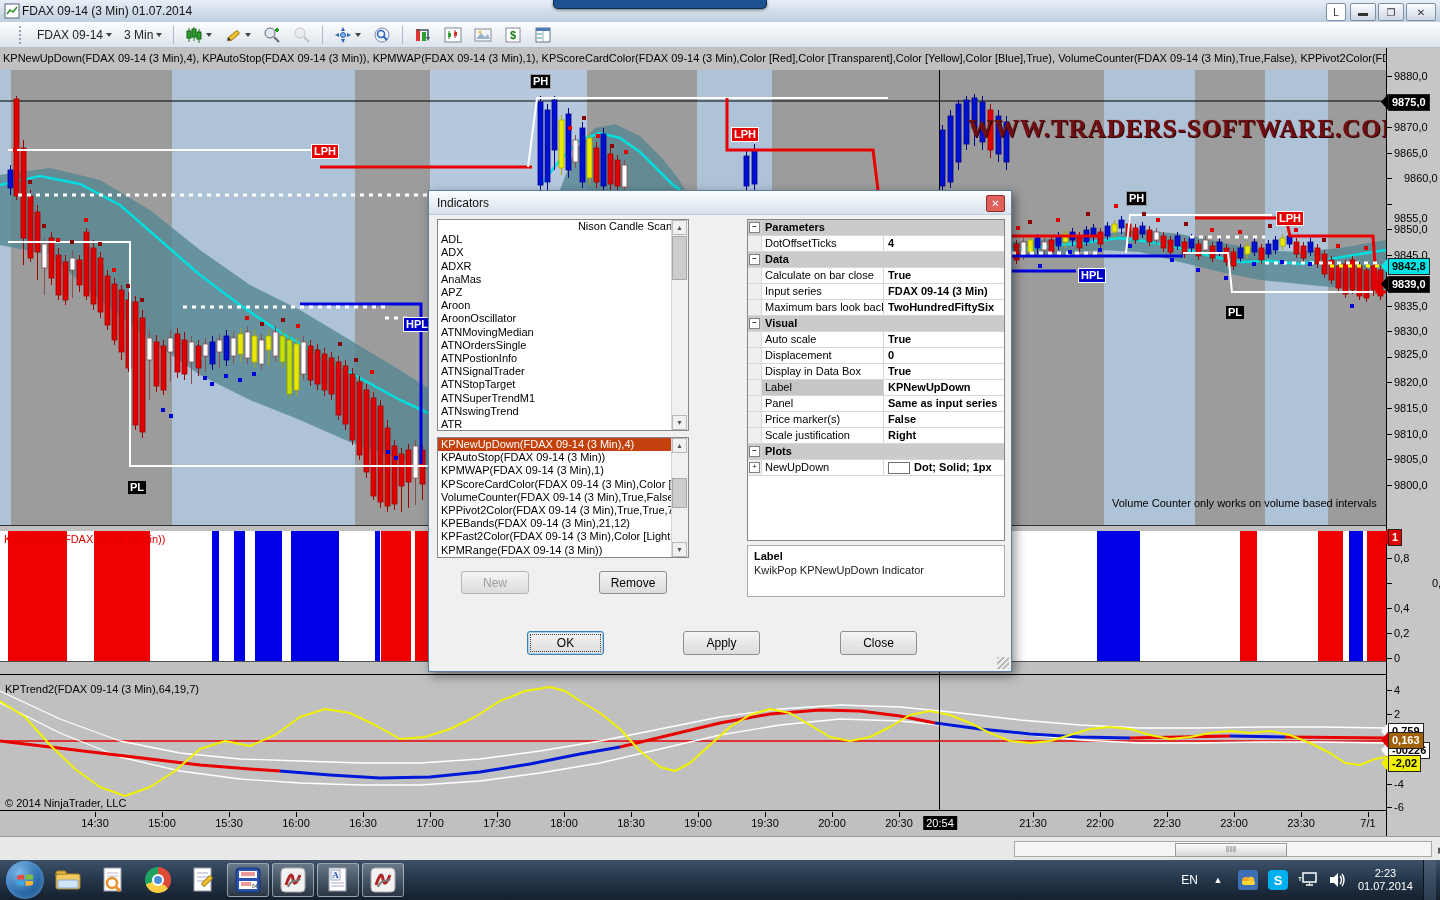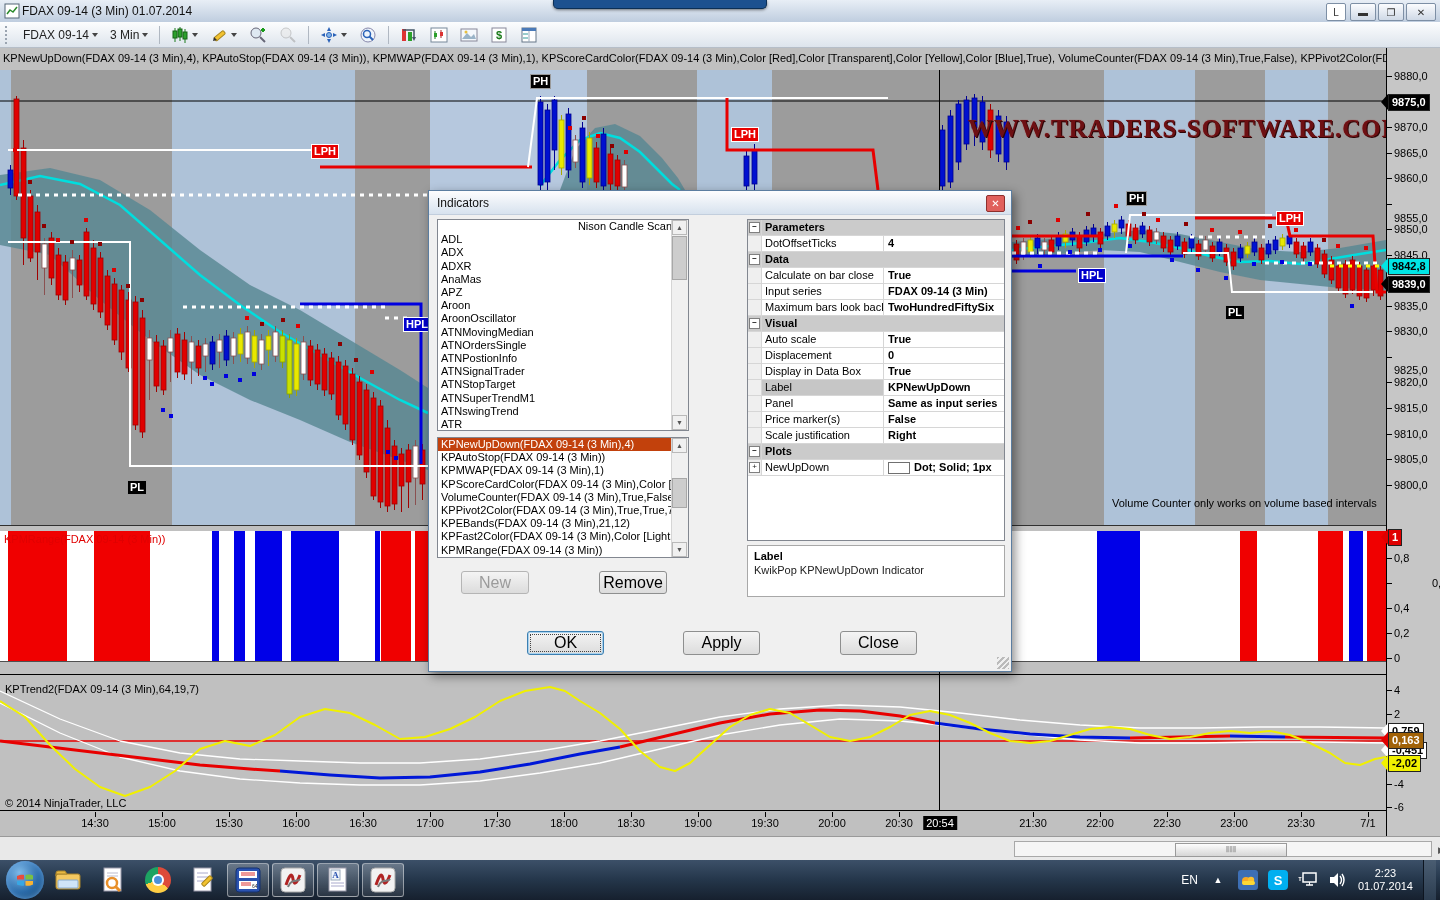--- a/index.html
+++ b/index.html
@@ -8,21 +8,21 @@
   .abs{position:absolute;}
   
   #titlebar{left:0;top:0;width:1440px;height:22px;background:linear-gradient(#e8eef6,#bfcddf);
             border-bottom:1px solid #8ea2b8;display:flex;align-items:center;}
   #titlebar .ttext{font-size:12px;color:#111;margin-left:6px;}
   .winbtn{height:16px;border:1px solid #7d8fa5;border-radius:2px;background:linear-gradient(#fbfcfe,#cfd9e6);
           display:flex;align-items:center;justify-content:center;font-size:10px;color:#333;}
   #bluetab{left:553px;top:0;width:212px;height:8px;background:#1d518f;border:1px solid #0c2f55;border-top:none;
            border-radius:0 0 5px 5px;box-shadow:0 1px 3px rgba(0,0,0,.5);z-index:40;}
   #toolbar{left:0;top:22px;width:1440px;height:26px;background:linear-gradient(#fcfdfe,#dde4ec);
-           border-bottom:1px solid #b6bec8;display:flex;align-items:center;gap:4px;padding-left:2px;box-sizing:border-box;}
+           border-bottom:1px solid #b6bec8;display:flex;align-items:center;gap:4px;padding-left:16px;box-sizing:border-box;}
   .tsep{width:1px;height:18px;background:#b0b8c2;margin:0 3px;}
   .tgrip{width:5px;height:18px;border-left:2px dotted #9aa4b0;margin:0 3px;}
   .tbtn{display:flex;align-items:center;gap:3px;padding:2px 4px;border-radius:2px;font-size:12px;color:#222;}
   .caret{width:0;height:0;border-left:3px solid transparent;border-right:3px solid transparent;border-top:4px solid #444;}
   .ticon{width:18px;height:18px;display:block;}
   
   #indstrip{left:0;top:48px;width:1386px;height:22px;background:#c0c0c0;font-size:11px;color:#000;
             white-space:nowrap;overflow:hidden;line-height:20px;padding-left:3px;box-sizing:border-box;}
   #main-svg{left:0;top:70px;}
   #sep1{left:0;top:525px;width:1386px;height:6px;background:#c0c0c0;border-top:1px solid #303030;box-sizing:border-box;}
@@ -65,21 +65,21 @@
   #dclose{position:absolute;right:6px;top:4px;width:17px;height:15px;background:#e0605c;border:1px solid #8e2f2c;
           border-radius:2px;color:#fff;font-size:10px;display:flex;align-items:center;justify-content:center;}
   .lbox{position:absolute;background:#fff;border:1px solid #828790;overflow:hidden;box-sizing:border-box;}
   .litem{font-size:11px;line-height:13.2px;white-space:nowrap;overflow:hidden;padding-left:3px;color:#000;}
   .litem.sel{background:#c2410c;color:#fff;}
   .sbar{position:absolute;right:0;top:0;width:16px;background:#f0f0f0;border-left:1px solid #d5d5d5;height:100%;}
   .sbtn{position:absolute;left:0;width:15px;height:15px;background:#f0f0f0;border:1px solid #b9b9b9;box-sizing:border-box;
         font-size:7px;color:#555;display:flex;align-items:center;justify-content:center;}
   .sthumb{position:absolute;left:0;width:15px;background:#cdcdcd;border:1px solid #a8a8a8;box-sizing:border-box;}
   .dbtn{position:absolute;width:75px;height:22px;background:linear-gradient(#f4f4f4,#dcdcdc);border:1px solid #8e8f8f;
-        border-radius:3px;font-size:16px;color:#000;display:flex;align-items:center;justify-content:center;}
+        border-radius:3px;font-size:12px;color:#000;display:flex;align-items:center;justify-content:center;}
   .dbtn.small{width:66px;height:21px;}
   .dbtn.disabled{color:#9b9b9b;border-color:#b5b5b5;}
   .dbtn.focus{border:1px solid #3c7fb1;box-shadow:0 0 0 1px #a8d2ef inset;outline:1px dotted #444;outline-offset:-4px;}
   #pgrid{position:absolute;left:318px;top:28px;width:258px;height:322px;background:#fff;border:1px solid #828790;box-sizing:border-box;overflow:hidden;}
   .prow{display:flex;height:16px;border-bottom:1px solid #d6d6d6;box-sizing:border-box;}
   .prow .gut{width:13px;background:#efefef;border-right:1px solid #d6d6d6;display:flex;align-items:center;justify-content:center;flex:none;}
   .pmbox{width:9px;height:9px;border:1px solid #808080;background:#fff;font-size:8px;line-height:7px;text-align:center;color:#222;}
   .prow.grp{background:#cbcbcb;font-weight:bold;}
   .prow.grp .gut{background:#cbcbcb;}
   .prow .lab{width:118px;font-size:11px;line-height:15px;padding-left:3px;white-space:nowrap;overflow:hidden;
@@ -700,33 +700,33 @@
   <div id="axiscol" class="abs">
       <div class="tick" style="top: 28px;"></div>
       <div class="ticklab" style="top: 22px;">9880,0</div>
       <div class="tick" style="top: 54px;"></div>
       <div class="ticklab" style="top: 48px;">9875,0</div>
       <div class="tick" style="top: 79px;"></div>
       <div class="ticklab" style="top: 73px;">9870,0</div>
       <div class="tick" style="top: 105px;"></div>
       <div class="ticklab" style="top: 99px;">9865,0</div>
       <div class="tick" style="top: 130px;"></div>
-      <div class="ticklab" style="top: 124px;">9860,0</div>
+      <div class="ticklab" style="top: 124px; margin-left: 10px;">9860,0</div>
       <div class="tick" style="top: 156px;"></div>
       <div class="ticklab" style="top: 164px;">9855,0</div>
       <div class="tick" style="top: 181px;"></div>
       <div class="ticklab" style="top: 175px;">9850,0</div>
       <div class="tick" style="top: 207px;"></div>
       <div class="ticklab" style="top: 201px;">9845,0</div>
       <div class="tick" style="top: 258px;"></div>
       <div class="ticklab" style="top: 252px;">9835,0</div>
       <div class="tick" style="top: 283px;"></div>
       <div class="ticklab" style="top: 277px;">9830,0</div>
       <div class="tick" style="top: 309px;"></div>
-      <div class="ticklab" style="top: 316px;">9825,0</div>
+      <div class="ticklab" style="top: 300px;">9825,0</div>
       <div class="tick" style="top: 334px;"></div>
       <div class="ticklab" style="top: 328px;">9820,0</div>
       <div class="tick" style="top: 360px;"></div>
       <div class="ticklab" style="top: 354px;">9815,0</div>
       <div class="tick" style="top: 386px;"></div>
       <div class="ticklab" style="top: 380px;">9810,0</div>
       <div class="tick" style="top: 411px;"></div>
       <div class="ticklab" style="top: 405px;">9805,0</div>
       <div class="tick" style="top: 437px;"></div>
       <div class="ticklab" style="top: 431px;">9800,0</div>
@@ -763,21 +763,21 @@
       <div class="pm" style="top: 481px;">
         <div class="tri" style="border-right: 7px solid rgb(224, 0, 0);"></div>
         <div class="box" style="background: rgb(224, 0, 0); color: rgb(255, 255, 255);">1</div>
       </div>
       <div class="pm" style="top: 675px;">
         <div class="tri" style="border-right: 7px solid rgb(255, 255, 255);"></div>
         <div class="box" style="background: rgb(255, 255, 255); color: rgb(0, 0, 0);">0,759</div>
       </div>
       <div class="pm" style="top: 694px;">
         <div class="tri" style="border-right: 7px solid rgb(255, 255, 255);"></div>
-        <div class="box" style="background: rgb(255, 255, 255); color: rgb(0, 0, 0);">-0,451</div>
+        <div class="box" style="background: rgb(255, 255, 255); color: rgb(0, 0, 0);">-00226</div>
       </div>
       <div class="pm" style="top: 684px;">
         <div class="tri" style="border-right: 7px solid rgb(224, 0, 0);"></div>
         <div class="box" style="background: #a16207; color: rgb(255, 255, 255);">0,163</div>
       </div>
       <div class="pm" style="top: 707px;">
         <div class="tri" style="border-right: 7px solid rgb(240, 240, 0);"></div>
         <div class="box" style="background: rgb(240, 240, 0); color: rgb(0, 0, 0);">-2,02</div>
       </div>
     </div>

